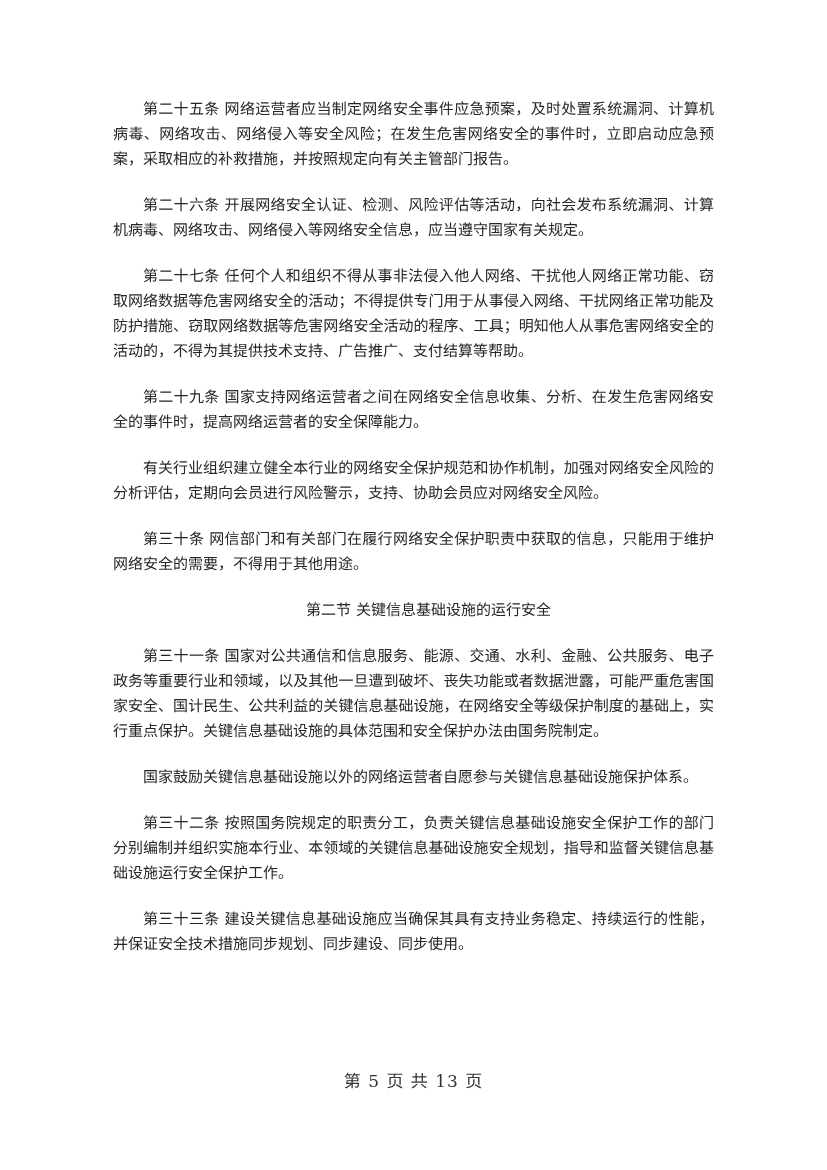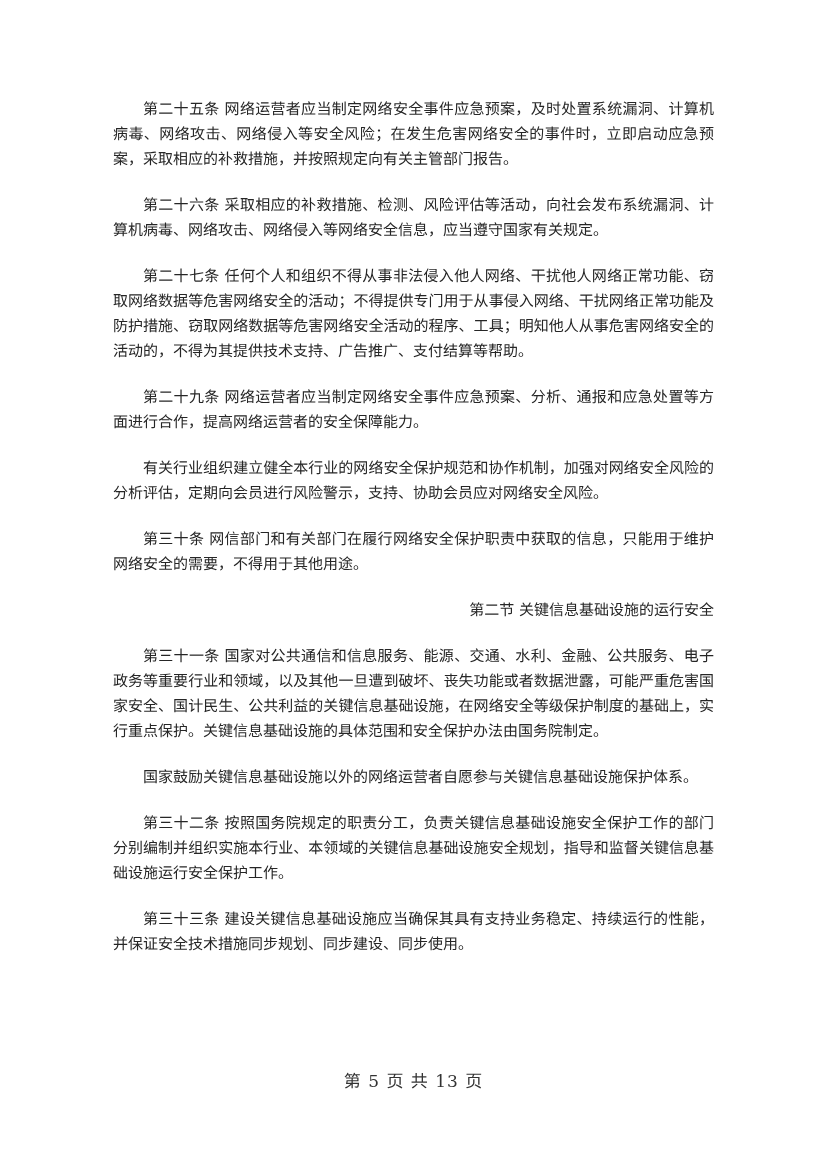--- a/index.html
+++ b/index.html
@@ -28,21 +28,21 @@
     margin: 0 0 21px 0;
     font-size: 15px;
     line-height: 25px;
     color: #262626;
     text-align: justify;
     text-justify: inter-ideograph;
     text-indent: 2em;
     word-break: break-all;
   }
   .doc-content p.section-heading {
-    text-align: right;
+    text-align: center;
     margin-top: 20px;
   }
   .page-footer {
     position: absolute;
     left: 0;
     right: 0;
     top: 1072px;
     text-align: center;
     font-size: 17px;
     line-height: 18px;
@@ -50,23 +50,23 @@
     letter-spacing: 1px;
   }
 </style>
 </head>
 <body>
 
 <div class="doc-page">
 
   <main class="doc-content">
     <p>第二十五条 网络运营者应当制定网络安全事件应急预案，及时处置系统漏洞、计算机病毒、网络攻击、网络侵入等安全风险；在发生危害网络安全的事件时，立即启动应急预案，采取相应的补救措施，并按照规定向有关主管部门报告。</p>
-    <p>第二十六条 采取相应的补救措施、检测、风险评估等活动，向社会发布系统漏洞、计算机病毒、网络攻击、网络侵入等网络安全信息，应当遵守国家有关规定。</p>
+    <p>第二十六条 开展网络安全认证、检测、风险评估等活动，向社会发布系统漏洞、计算机病毒、网络攻击、网络侵入等网络安全信息，应当遵守国家有关规定。</p>
     <p>第二十七条 任何个人和组织不得从事非法侵入他人网络、干扰他人网络正常功能、窃取网络数据等危害网络安全的活动；不得提供专门用于从事侵入网络、干扰网络正常功能及防护措施、窃取网络数据等危害网络安全活动的程序、工具；明知他人从事危害网络安全的活动的，不得为其提供技术支持、广告推广、支付结算等帮助。</p>
-    <p>第二十九条 网络运营者应当制定网络安全事件应急预案、分析、通报和应急处置等方面进行合作，提高网络运营者的安全保障能力。</p>
+    <p>第二十九条 国家支持网络运营者之间在网络安全信息收集、分析、在发生危害网络安全的事件时，提高网络运营者的安全保障能力。</p>
     <p>有关行业组织建立健全本行业的网络安全保护规范和协作机制，加强对网络安全风险的分析评估，定期向会员进行风险警示，支持、协助会员应对网络安全风险。</p>
     <p>第三十条 网信部门和有关部门在履行网络安全保护职责中获取的信息，只能用于维护网络安全的需要，不得用于其他用途。</p>
     <p class="section-heading">第二节 关键信息基础设施的运行安全</p>
     <p>第三十一条 国家对公共通信和信息服务、能源、交通、水利、金融、公共服务、电子政务等重要行业和领域，以及其他一旦遭到破坏、丧失功能或者数据泄露，可能严重危害国家安全、国计民生、公共利益的关键信息基础设施，在网络安全等级保护制度的基础上，实行重点保护。关键信息基础设施的具体范围和安全保护办法由国务院制定。</p>
     <p>国家鼓励关键信息基础设施以外的网络运营者自愿参与关键信息基础设施保护体系。</p>
     <p>第三十二条 按照国务院规定的职责分工，负责关键信息基础设施安全保护工作的部门分别编制并组织实施本行业、本领域的关键信息基础设施安全规划，指导和监督关键信息基础设施运行安全保护工作。</p>
     <p>第三十三条 建设关键信息基础设施应当确保其具有支持业务稳定、持续运行的性能，并保证安全技术措施同步规划、同步建设、同步使用。</p>
   </main>
 
   <footer class="page-footer">

